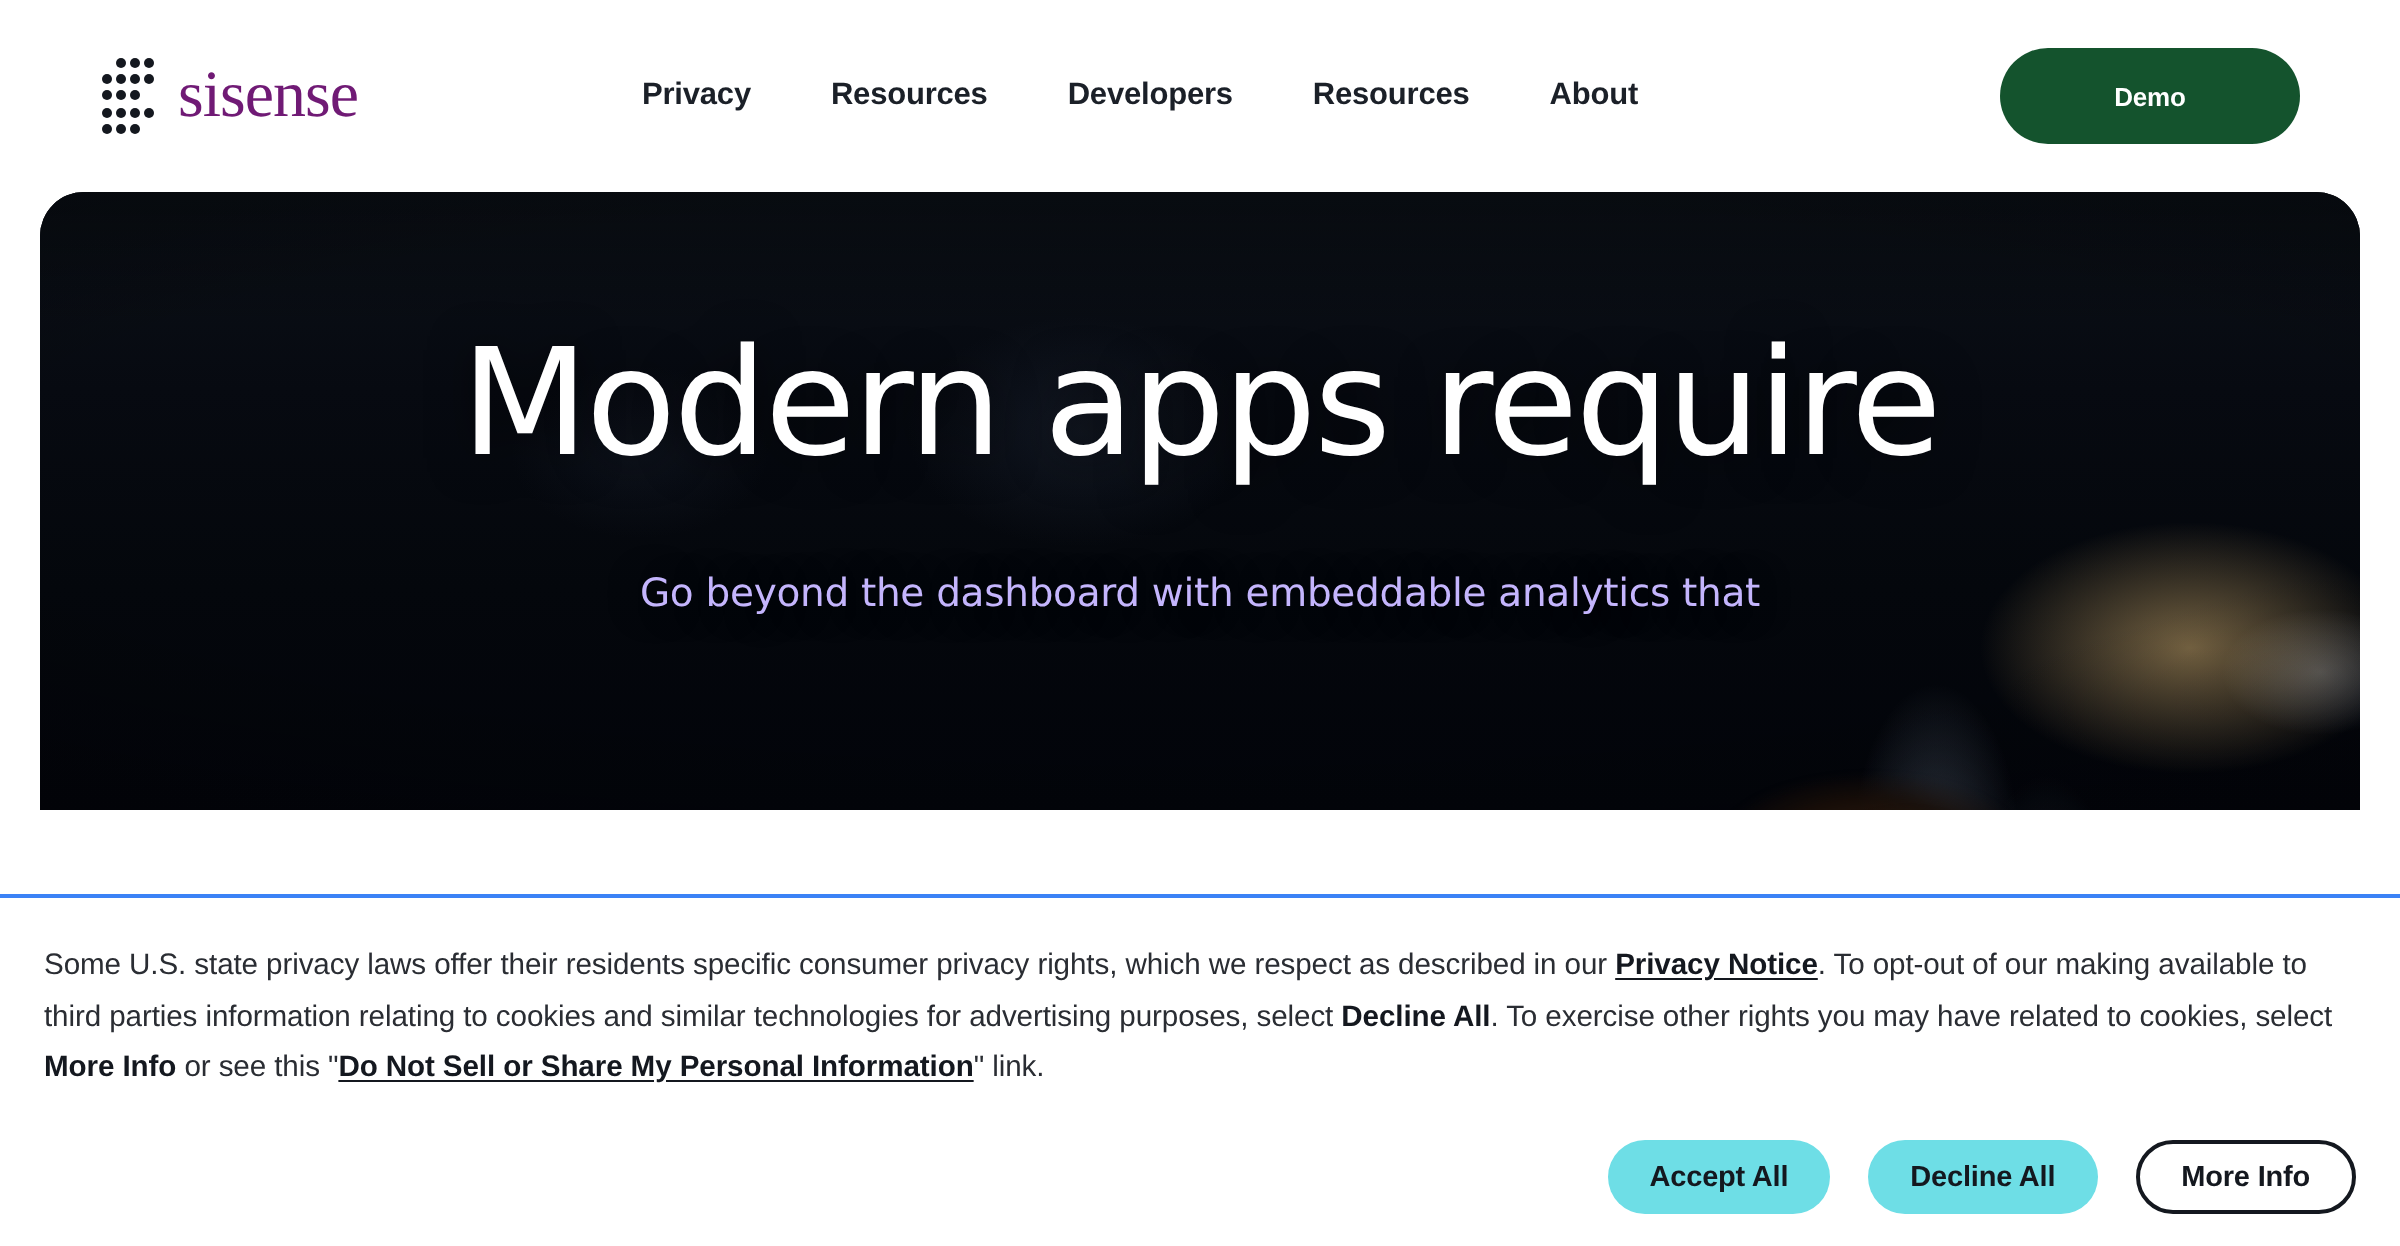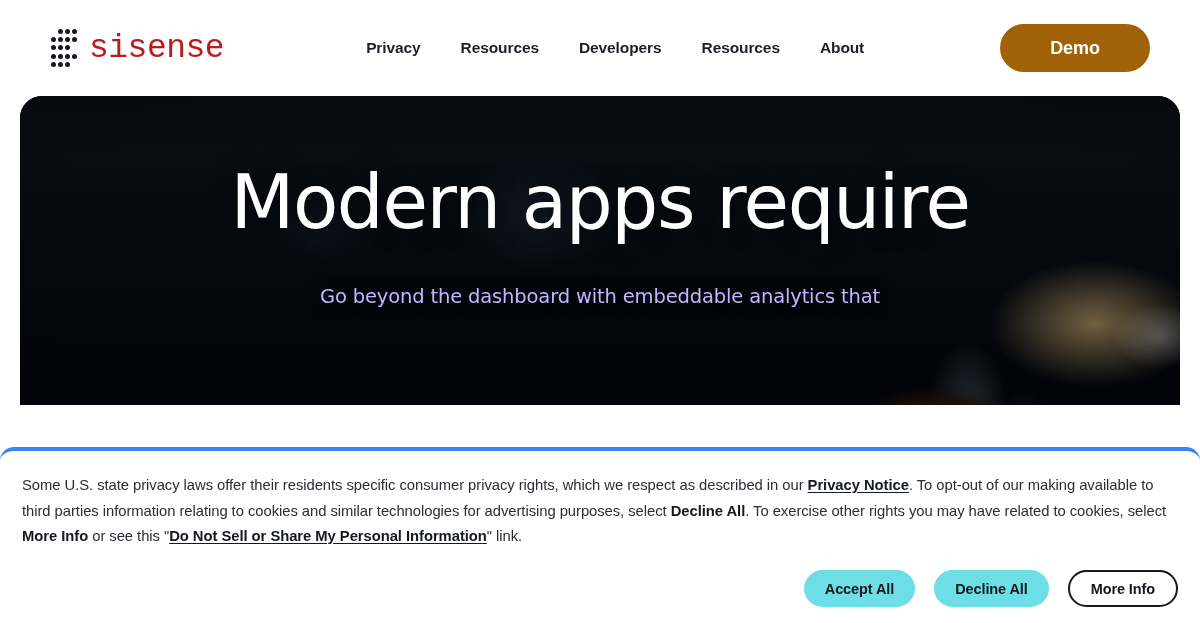--- a/index.html
+++ b/index.html
@@ -30,41 +30,41 @@
     gap:1px;
   }
   .brand-mark i{
     display:block; width:5px; height:5px;
     border-radius:50%; background:#14181f;
     align-self:center; justify-self:center;
   }
   .brand-mark i.off{ background:transparent; }
   .brand-name{
     font-size:33px; font-weight:400; letter-spacing:-0.5px;
-    color:#b91c1c; line-height:1;
-    font-family:Liberation Mono, monospace;
+    color:#701a75; line-height:1;
+    font-family:Liberation Serif, serif;
   }
 
   .main-nav{
     display:flex; align-items:center;
     gap:40px;
     margin-left:142px;
   }
   .nav-link{
     font-size:15.5px; font-weight:600; color:#1b2028;
     letter-spacing:-0.1px; cursor:pointer; white-space:nowrap;
   }
 
   .demo-btn{
     position:absolute; right:50px; top:24px;
     width:150px; height:48px;
-    background:#a16207; color:#ffffff;
+    background:#14532d; color:#ffffff;
     border:none; border-radius:26px;
     font-family:"Liberation Sans", sans-serif;
-    font-size:18px; font-weight:700;
+    font-size:13px; font-weight:700;
     letter-spacing:-0.1px;
     cursor:pointer;
     display:flex; align-items:center; justify-content:center;
   }
 
   
   .hero{
     position:absolute; left:20px; top:96px;
     width:1160px; height:309px;
     border-radius:22px 22px 0 0;
@@ -133,23 +133,22 @@
     line-height:29px; letter-spacing:-0.15px;
     text-align:center;
     text-shadow:0 1px 16px rgba(0,0,0,.6);
   }
 
   
   .cookie-banner{
     position:absolute; left:0; top:447px;
     width:1200px; height:176px;
     background:#ffffff;
-    border-top:4px solid #3b82f6;
+    border-top:2px solid #3b82f6;
     padding:22px 22px 0 22px;
-    border-radius:14px;
   }
   .cookie-text{
     font-size:14.8px; line-height:25.5px;
     color:#2a2d33; max-width:1160px;
     letter-spacing:-0.05px;
   }
   .cookie-text .b{ font-weight:700; color:#14181f; }
   .cookie-text .bu{
     font-weight:700; color:#14181f;
     text-decoration:underline; text-underline-offset:2px;

